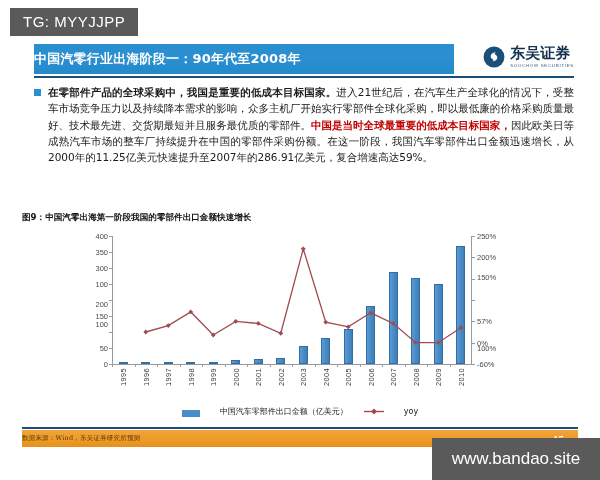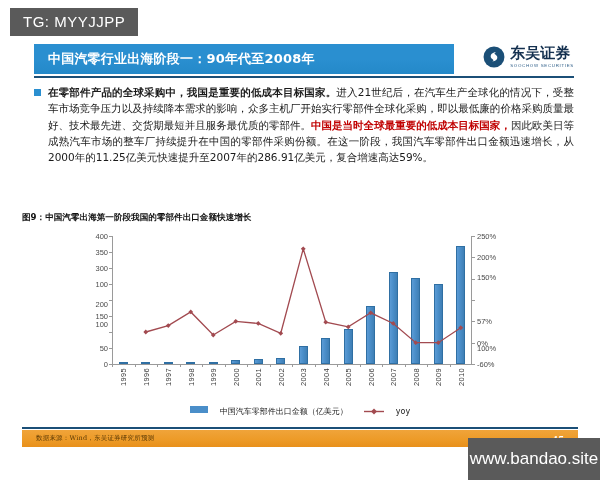--- a/index.html
+++ b/index.html
@@ -24,21 +24,21 @@
     color: #ffffff;
     font-size: 15px;
     letter-spacing: 0.5px;
     padding: 5px 13px 6px 13px;
     font-family: "Liberation Sans", sans-serif;
   }
   .site-tag {
     position: absolute;
     right: 0px;
     bottom: 0px;
-    width: 132px;
+    width: 168px;
     height: 42px;
     background: #5a5a5a;
     color: #ffffff;
     font-size: 17px;
     font-family: "Liberation Sans", sans-serif;
     display: flex;
     align-items: center;
     justify-content: center;
   }
 
@@ -64,21 +64,20 @@
     width: 420px;
     height: 30px;
     background: linear-gradient(to bottom, #2a8fd0 0%, #2a8fd0 50%, #2489c9 100%);
     display: flex;
     align-items: center;
   }
   .header-title {
     color: #ffffff;
     font-size: 13px;
     font-weight: bold;
-    padding-left: 14px;
     letter-spacing: 0.2px;
     white-space: nowrap;
     font-family: "DejaVu Sans", sans-serif;
   }
   .logo {
     position: absolute;
     right: 4px;
     top: 6px;
     display: flex;
     align-items: center;
@@ -203,40 +202,39 @@
     top: 178px;
     width: 452px;
     display: flex;
     align-items: center;
     justify-content: center;
     gap: 16px;
     font-size: 8px;
     color: #222222;
     font-family: "DejaVu Sans", sans-serif;
   }
-  .legend-item { display: flex; align-items: flex-start; gap: 12px; }
+  .legend-item { display: flex; align-items: flex-end; gap: 20px; }
   .legend-swatch-bar { width: 18px; height: 7px; background: #4a8ec9; }
   .legend-swatch-line { width: 20px; height: 9px; position: relative; }
 
   
   .footer {
     position: absolute;
     left: 22px;
     top: 430px;
     width: 556px;
     height: 17px;
     background: linear-gradient(to bottom, #f0a43a 0%, #ed9b28 55%, #e8901b 100%);
     display: flex;
     align-items: center;
     justify-content: space-between;
   }
   .footer-src {
     font-size: 6.5px;
     color: #5c3a05;
-    padding-left: 14px;
     font-family: "DejaVu Serif", serif;
     letter-spacing: 0.2px;
   }
   .footer-page {
     font-size: 11px;
     font-weight: bold;
     color: #ffffff;
     padding-right: 14px;
     font-family: "Liberation Serif", serif;
   }

